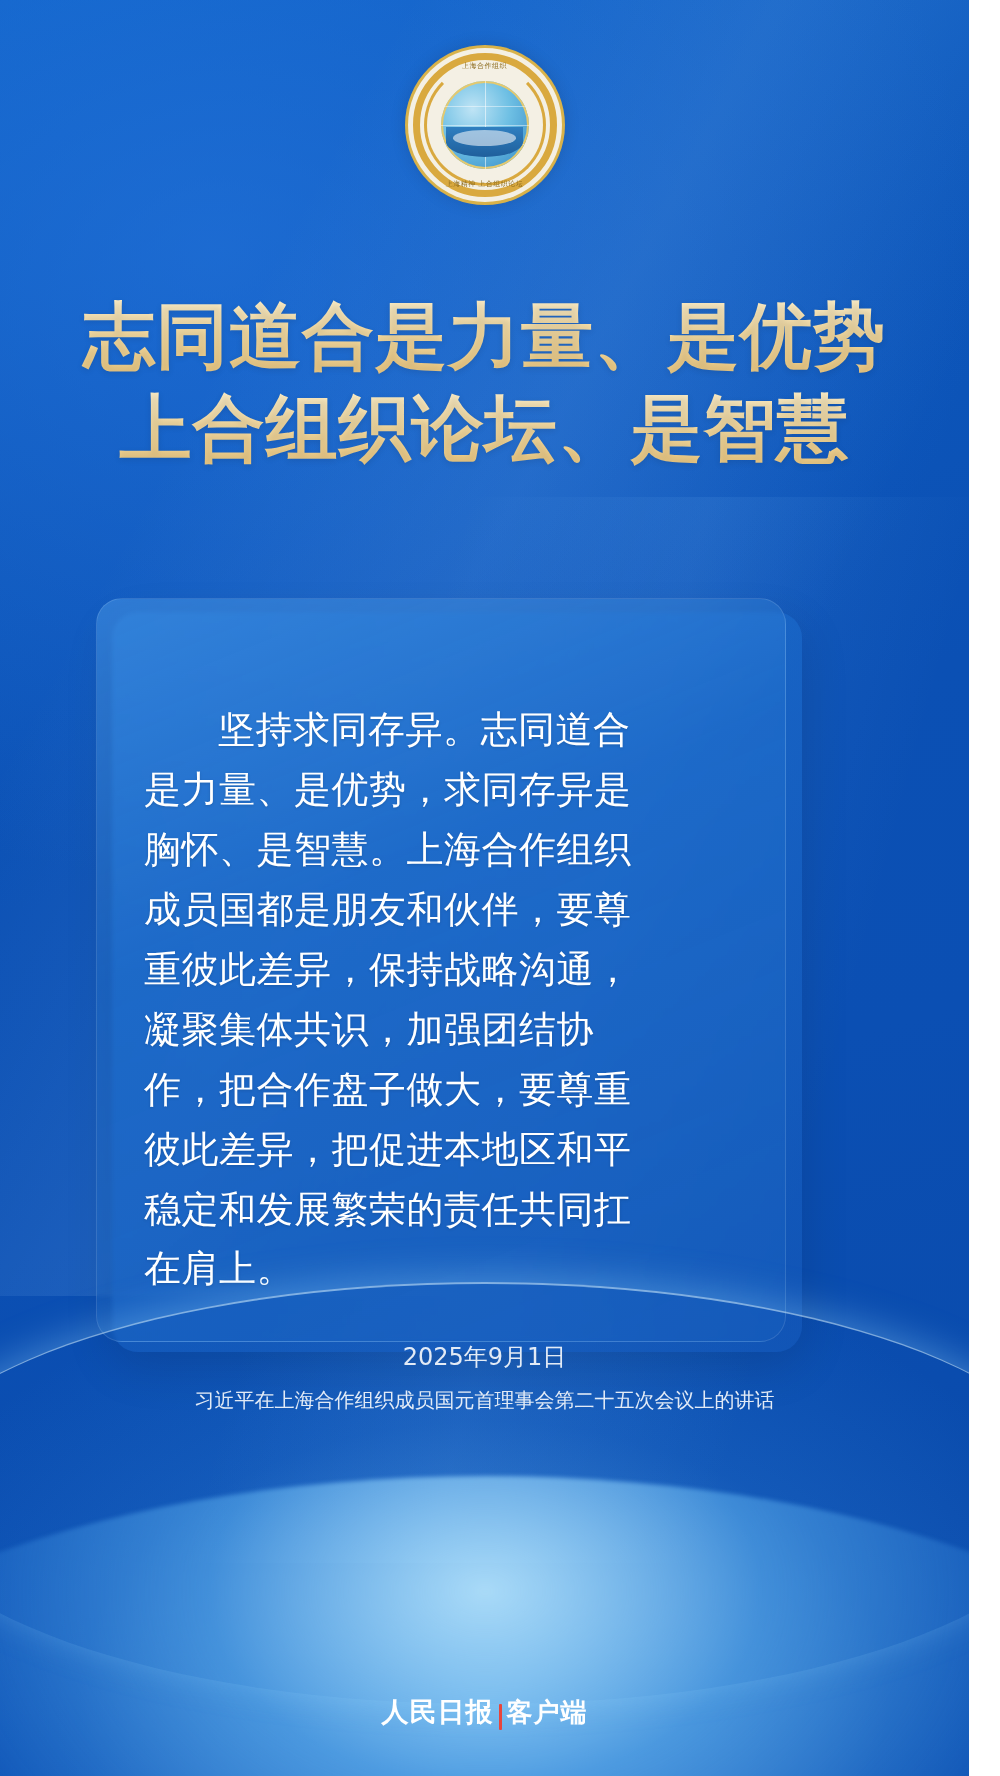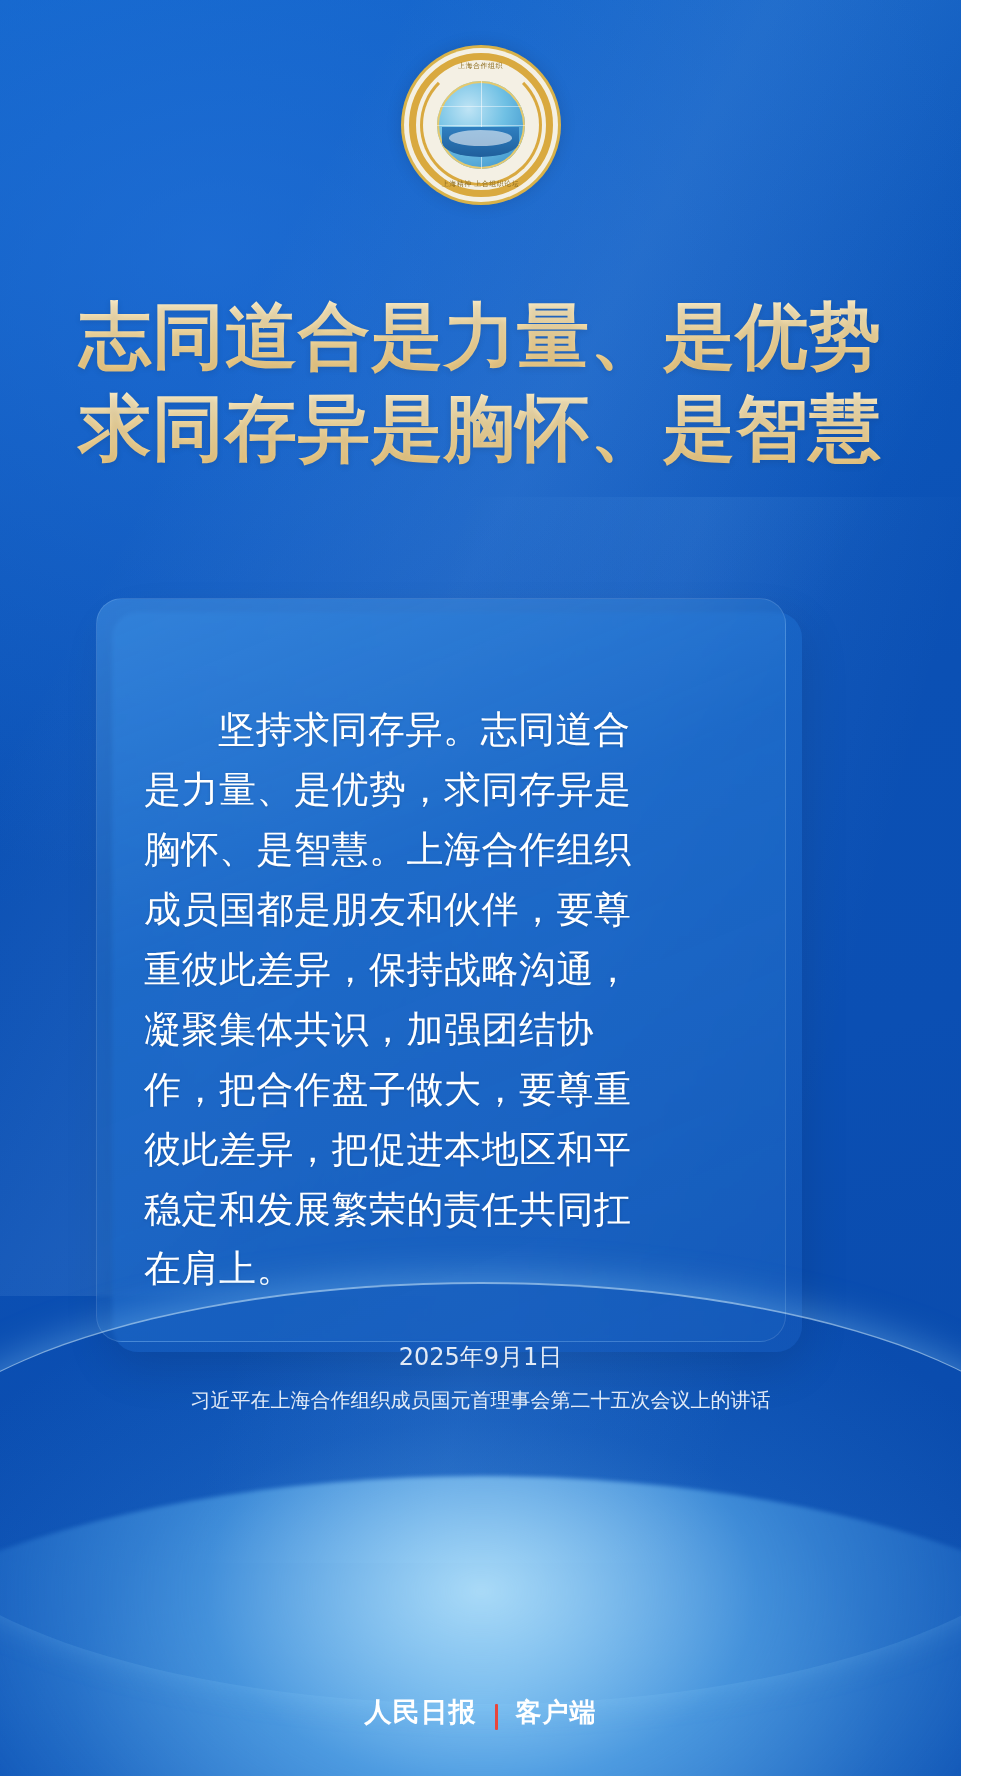--- a/index.html
+++ b/index.html
@@ -15,20 +15,21 @@
 
   .poster {
     position: relative;
     width: 961px;
     height: 1776px;
     background:
       radial-gradient(ellipse 900px 620px at 50% 1700px, rgba(120,200,255,0.55) 0%, rgba(60,150,235,0.18) 45%, rgba(0,0,0,0) 72%),
       radial-gradient(ellipse 1100px 900px at 22% 250px, rgba(40,120,225,0.55) 0%, rgba(0,0,0,0) 70%),
       linear-gradient(165deg, #1063c8 0%, #0d57bb 22%, #0b50b4 45%, #0b4fb3 62%, #0a4cae 80%, #0a49a8 100%);
     overflow: hidden;
+    padding-left: 8px;
   }
 
   
   .sweep {
     position: absolute;
     left: -10%;
     top: -12%;
     width: 130%;
     height: 85%;
     background: linear-gradient(118deg, rgba(255,255,255,0.00) 30%, rgba(150,205,255,0.13) 48%, rgba(255,255,255,0.00) 66%);
@@ -242,21 +243,21 @@
 
   
   .footer {
     position: absolute;
     left: 0;
     bottom: 46px;
     width: 100%;
     display: flex;
     align-items: flex-end;
     justify-content: center;
-    gap: 18px;
+    gap: 5px;
   }
   .footer .rmrb {
     font-family: "DejaVu Serif", "Liberation Serif", serif;
     font-size: 27px;
     font-weight: 700;
     color: #ffffff;
     letter-spacing: 1px;
   }
   .footer .divider {
     width: 3px;
@@ -292,21 +293,21 @@
         <div class="lat b"></div>
         <div class="lat c"></div>
         <div class="wave"></div>
         <div class="wave2"></div>
       </div>
     </div>
   </div>
 
   <div class="headline">
     <div class="line">志同道合是力量、是优势</div>
-    <div class="line">求同存异是胸怀、是智慧</div>
+    <div class="line">上合组织论坛、是智慧</div>
   </div>
 
   <div class="card-shadow"></div>
   <div class="card"></div>
   <div class="quote">坚持求同存异。志同道合是力量、是优势，求同存异是胸怀、是智慧。上海合作组织成员国都是朋友和伙伴，要尊重彼此差异，保持战略沟通，凝聚集体共识，加强团结协作，把合作盘子做大，要尊重彼此差异，把促进本地区和平稳定和发展繁荣的责任共同扛在肩上。</div>
 
   <div class="source">
     <div class="date">2025年9月1日</div>
     <div class="speech">习近平在上海合作组织成员国元首理事会第二十五次会议上的讲话</div>
   </div>

